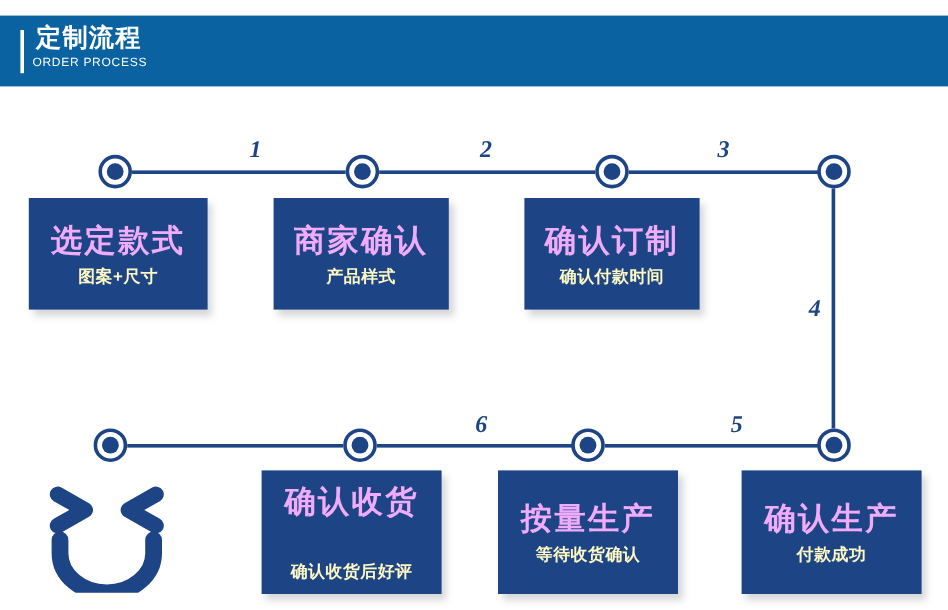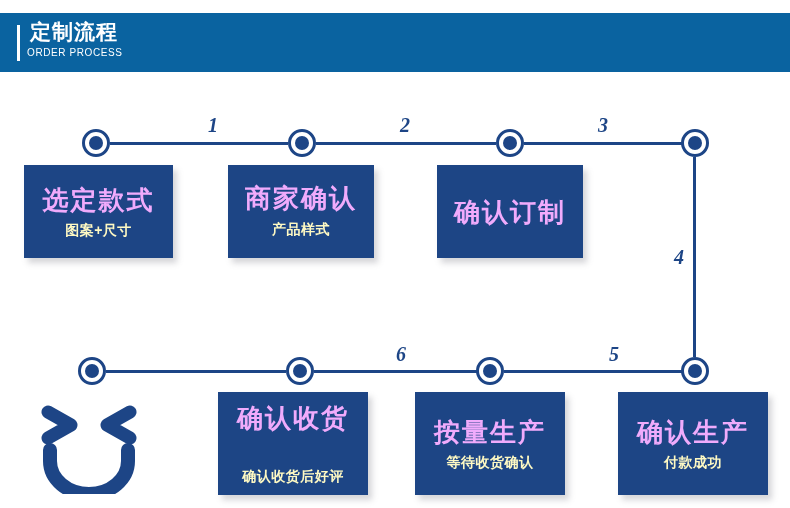--- a/index.html
+++ b/index.html
@@ -178,27 +178,28 @@
   <div class="step-num" style="left:590px; top:114px;">3</div>
   <div class="step-num" style="left:666px; top:246px;">4</div>
   <div class="step-num" style="left:601px; top:343px;">5</div>
   <div class="step-num" style="left:388px; top:343px;">6</div>
 
   <div class="card" style="left:24px; top:165px; width:149px; height:93px;">
     <div class="card-title">选定款式</div>
     <div class="card-sub">图案+尺寸</div>
   </div>
 
-  <div class="card" style="left:228px; top:165px; width:146px; height:93px;font-family:Liberation Mono, monospace;">
+  <div class="card" style="left:228px; top:165px; width:146px; height:93px;">
     <div class="card-title">商家确认</div>
     <div class="card-sub">产品样式</div>
   </div>
 
   <div class="card" style="left:437px; top:165px; width:146px; height:93px;">
     <div class="card-title">确认订制</div>
+    <div class="card-sub">确认付款时间</div>
   </div>
 
   <div class="card" style="left:218px; top:392px; width:150px; height:103px;gap:28px;">
     <div class="card-title">确认收货</div>
     <div class="card-sub">确认收货后好评</div>
   </div>
 
   <div class="card" style="left:415px; top:392px; width:150px; height:103px;">
     <div class="card-title">按量生产</div>
     <div class="card-sub">等待收货确认</div>

